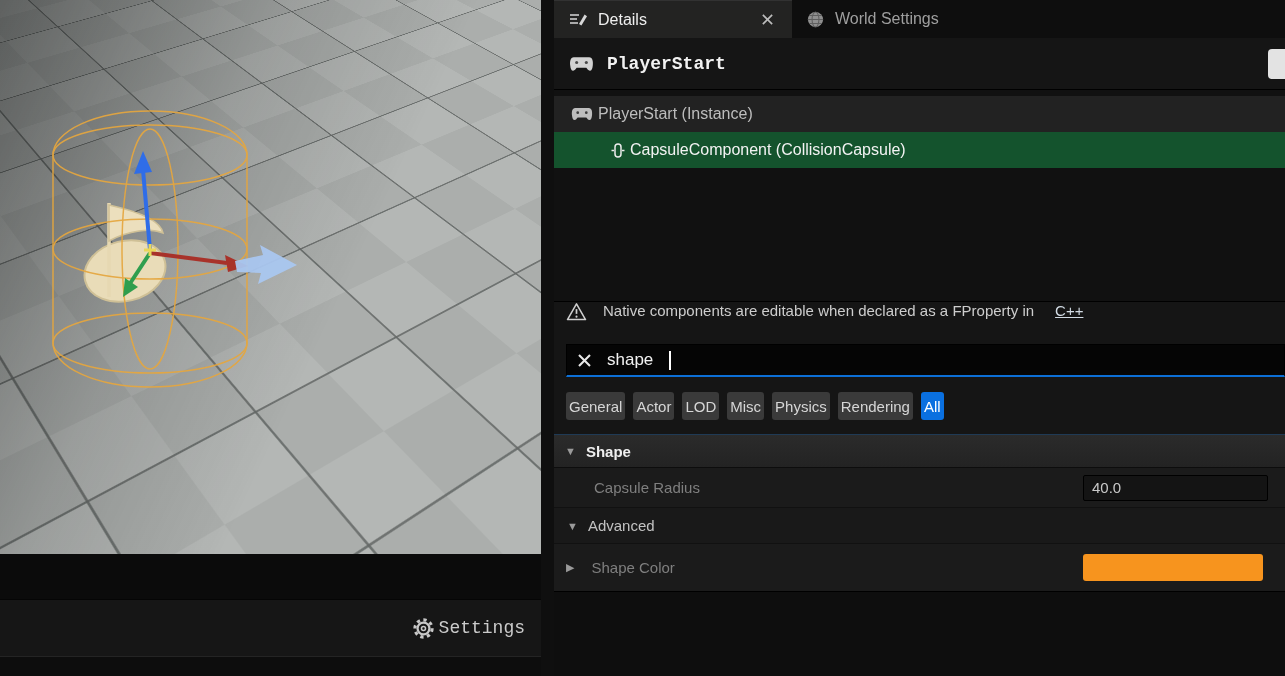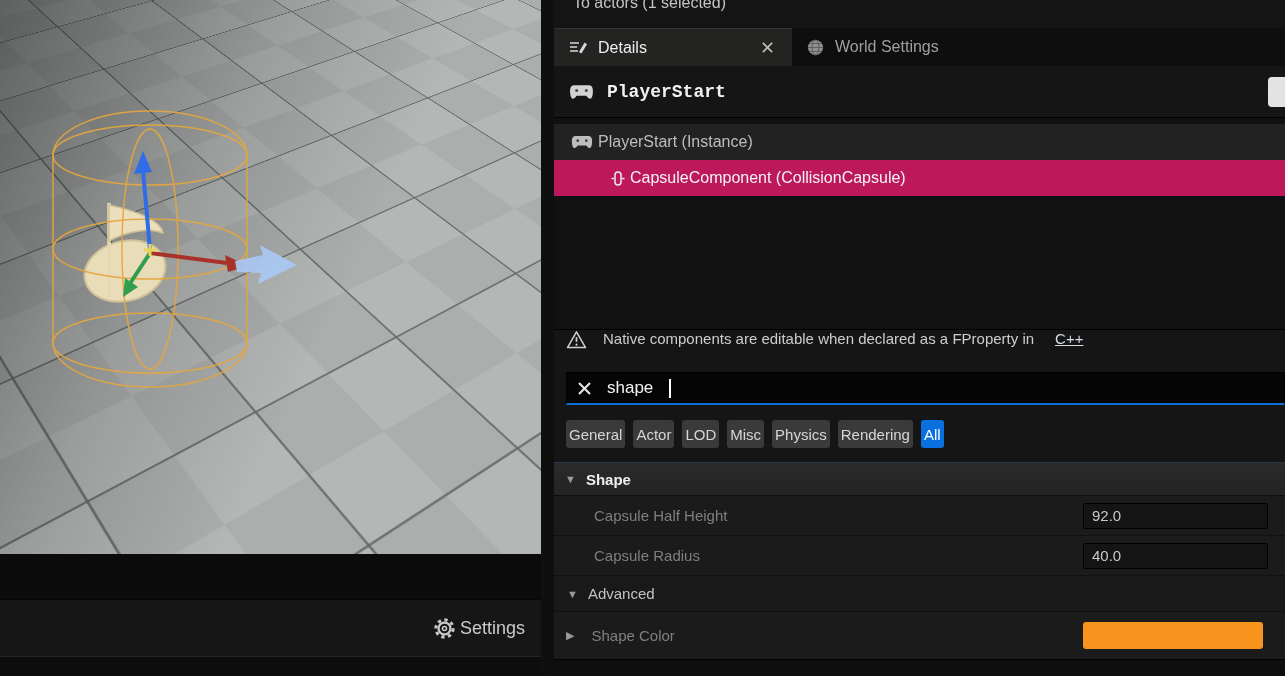--- a/index.html
+++ b/index.html
@@ -16,21 +16,21 @@
       repeating-linear-gradient(90deg, rgba(100,104,102,.85) 0 2px, transparent 2px 150px),
       repeating-conic-gradient(#b4b7b5 0% 25%, #abaeac 0% 50%);
     background-size:150px 150px;
     transform: perspective(900px) rotateX(50deg) rotateZ(-35deg); }
   .shade { position:absolute; inset:0;
     background:linear-gradient(115deg, rgba(10,12,12,.5), rgba(10,12,12,.15) 35%, rgba(0,0,0,0) 60%); }
   .gizmo { position:absolute; left:5px; top:75px; }
   .vp-strip { height:45px; background:#0b0b0b; }
   .settings-bar { height:57px; background:#161616; border-top:1px solid #050505;
     display:flex; align-items:center; justify-content:flex-end; }
-  .settings-btn { display:flex; align-items:center; gap:4px; padding:6px 16px; cursor:pointer; }
+  .settings-btn { display:flex; align-items:center; gap:4px; padding:6px 16px; cursor:pointer;font-family:Liberation Mono, monospace; }
   .settings-label { font-size:18px; color:#cbcbcb; }
   .left-bottom { flex:1; background:#0d0d0d; border-top:1px solid #242424; }
 
   .gap-col { width:13px; background:#0f0f0f; cursor:col-resize; }
 
   
   .right { flex:1; min-width:0; display:flex; flex-direction:column; background:#151515; }
   .top-clip { height:28px; background:#141414; position:relative; overflow:hidden; }
   .top-clip span { position:absolute; left:19px; top:-6px; font-size:16px; color:#c4c4c4; }
 
@@ -42,21 +42,21 @@
   .actor-header { height:52px; background:#151515; border-bottom:1px solid #000;
     display:flex; align-items:center; gap:12px; padding-left:14px; position:relative;font-family:Liberation Mono, monospace; }
   .actor-name { font-size:18px; font-weight:bold; color:#f1f1f1; }
   .clipped-btn { position:absolute; right:0; top:11px; width:17px; height:30px;
     background:#e3e3e3; border-radius:4px 0 0 4px; border:none; cursor:pointer; }
 
   .tree { height:212px; background:#111; padding-top:6px; border-bottom:1px solid #000;
     display:flex; flex-direction:column; }
   .tree-row { height:36px; display:flex; align-items:center; gap:4px; font-size:16px; cursor:pointer; }
   .tree-row.root { background:#222; color:#bdbdbd; padding-left:16px; }
-  .tree-row.selected { background:#be185d; color:#f3f3f3; padding-left:56px; }
+  .tree-row.selected { background:#14532d; color:#f3f3f3; padding-left:56px; }
 
   .warning-bar { height:30px; display:flex; gap:16px; padding-left:12px;
     font-size:15px; color:#cdcdcd; }
   .warning-link { color:#d2dbe4; text-decoration:underline; margin-left:5px; cursor:pointer; }
 
   .search-wrap { padding:12px 0 0 12px; }
   .search-box { height:33px; background:#050505; border:1px solid #000; border-bottom:2px solid #0c6fd6;
     display:flex; align-items:center; gap:15px; padding-left:10px; cursor:text; }
   .search-text { font-size:17px; color:#f2f2f2; }
   .caret { display:inline-block; width:2px; height:19px; background:#fff; margin-left:1px; vertical-align:-4px; }
@@ -144,23 +144,20 @@
         <span class="settings-label">Settings</span>
       </div>
     </div>
     <div class="left-bottom"></div>
   </div>
 
   <div class="gap-col"></div>
 
   <div class="right">
 
-    <div class="top-clip">
-      <span>To actors (1 selected)</span>
-    </div>
 
     <div class="tab-bar">
       <div class="tab active">
         <svg width="20" height="18" viewBox="0 0 20 18">
           <path d="M2 4h9M2 8h7M2 12h8" stroke="#d8d8d8" stroke-width="1.7" fill="none"></path>
           <path d="M11 13 L16.6 3.6 L19 5.2 L13.4 14.6 Z" fill="#d8d8d8"></path>
         </svg>
         <span>Details</span>
         <span class="tab-close">
           <svg width="13" height="13" viewBox="0 0 14 14">
@@ -238,24 +235,20 @@
       <button class="filter-btn active" style="background: rgb(10, 112, 224);">All</button>
     </div>
 
     <div class="section">
       <div class="section-header">
         <span class="tri">▼</span>
         <span>Shape</span>
       </div>
 
       <div class="prop-row">
-        <span class="prop-label">Capsule Half Height</span>
-        <input class="prop-input" value="92.0" style="">
-      </div>
-      <div class="prop-row">
         <span class="prop-label">Capsule Radius</span>
         <input class="prop-input" value="40.0" style="">
       </div>
 
       <div class="adv-header">
         <span class="tri">▼</span>
         <span>Advanced</span>
       </div>
 
       <div class="color-row">

